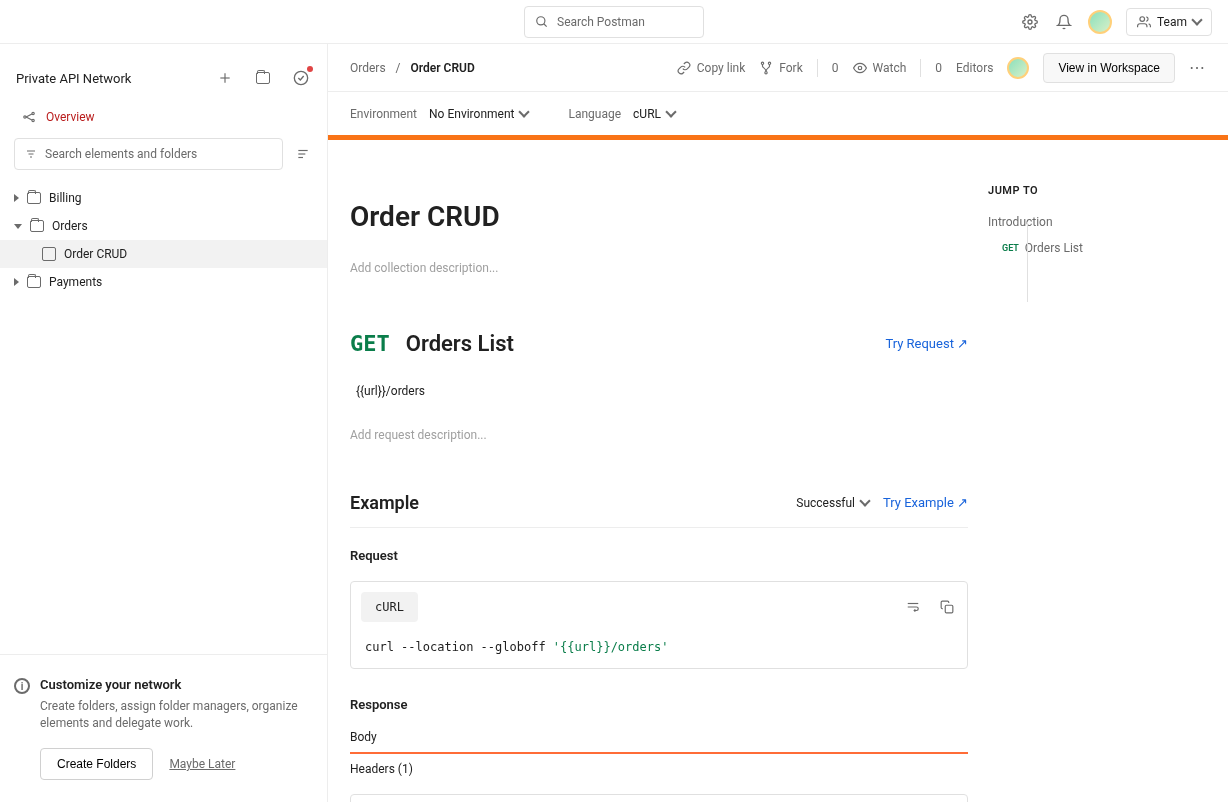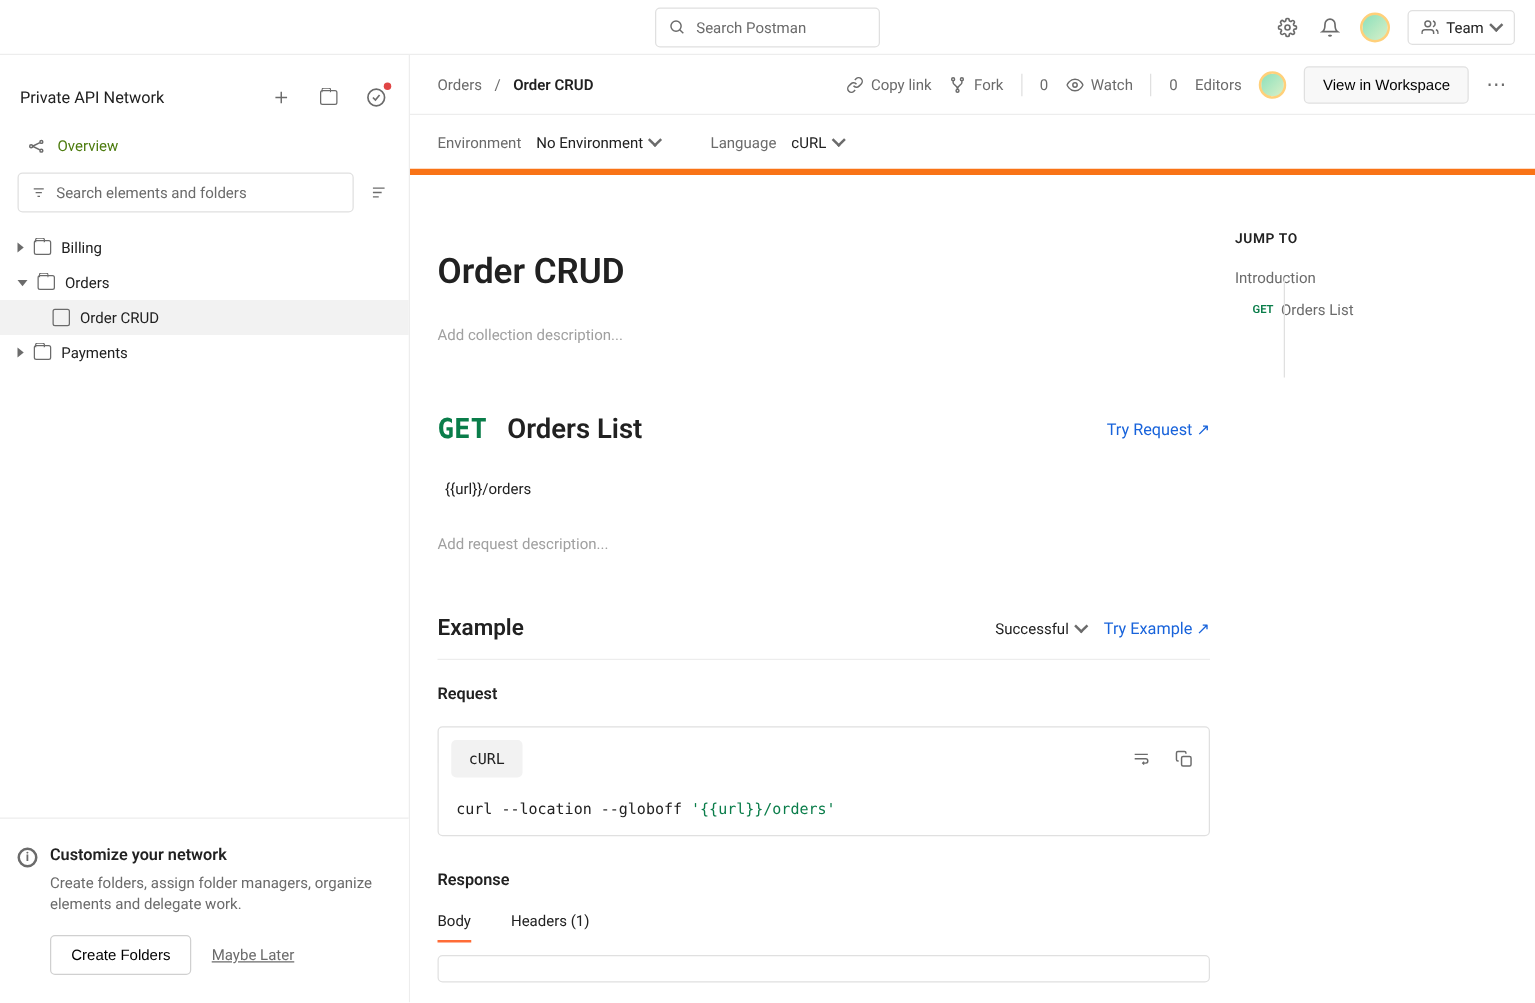--- a/index.html
+++ b/index.html
@@ -12,21 +12,21 @@
 .top-right { margin-left: auto; display: flex; align-items: center; gap: 14px; }
 .icon-btn { width: 20px; height: 20px; display: flex; align-items: center; justify-content: center; cursor: pointer; }
 .avatar { width: 24px; height: 24px; border-radius: 50%; background: linear-gradient(135deg, #8ce0bc, #d8f0c8); border: 2px solid #ffd07a; position: relative; }
 .team-btn { display: flex; align-items: center; gap: 6px; border: 1px solid #e0e0e0; padding: 6px 10px; border-radius: 4px; font-size: 12px; cursor: pointer; }
 
 .main { display: flex; height: calc(100% - 44px); }
 .sidebar { width: 328px; border-right: 1px solid #ededed; display: flex; flex-direction: column; position: relative; }
 .sb-header { display: flex; align-items: center; padding: 24px 16px 14px; }
 .sb-title { font-size: 13px; color: #212121; flex: 1; }
 .sb-actions { display: flex; gap: 18px; }
-.overview { display: flex; align-items: center; gap: 10px; padding: 8px 22px 14px; font-size: 12px; color: #4d7c0f; }
+.overview { display: flex; align-items: center; gap: 10px; padding: 8px 22px 14px; font-size: 12px; color: #b91c1c; }
 .sb-search-row { display: flex; align-items: center; gap: 10px; padding: 0 14px 14px; }
 .sb-search { flex: 1; height: 32px; border: 1px solid #e0e0e0; border-radius: 4px; display: flex; align-items: center; padding: 0 10px; gap: 8px; color: #6b6b6b; font-size: 12px; }
 .tree-item { display: flex; align-items: center; gap: 8px; height: 28px; padding: 0 2px; font-size: 12px; cursor: pointer; }
 .tree-item.l1 { padding-left: 14px; }
 .tree-item.l2 { padding-left: 14px; }
 .tree-item.l3 { padding-left: 42px; background: #f2f2f2; }
 .folder-ic { width: 14px; height: 12px; border: 1.5px solid #6b6b6b; border-radius: 2px; position: relative; }
 .folder-ic::before { content: ''; position: absolute; top: -3px; left: 0; width: 6px; height: 3px; border: 1.5px solid #6b6b6b; border-bottom: none; border-radius: 2px 2px 0 0; }
 .coll-ic { width: 14px; height: 14px; border: 1.5px solid #6b6b6b; border-radius: 2px; }
 .arrow-r { width: 0; height: 0; border-top: 4px solid transparent; border-bottom: 4px solid transparent; border-left: 5px solid #6b6b6b; }
@@ -70,21 +70,21 @@
 .ex-right { margin-left: auto; display: flex; align-items: center; gap: 14px; }
 .dropdown-txt { font-size: 12px; display: flex; align-items: center; gap: 6px; }
 .ex-divider { height: 1px; background: #ededed; margin-bottom: 20px; }
 .sub-head { font-size: 13px; font-weight: 600; margin-bottom: 18px; }
 .code-box { border: 1px solid #e0e0e0; border-radius: 4px; padding: 10px; margin-bottom: 28px; }
 .code-toolbar { display: flex; align-items: center; margin-bottom: 14px; }
 .code-lang { background: #f2f2f2; padding: 8px 14px; border-radius: 4px; font-size: 12px; font-family: monospace; }
 .code-icons { margin-left: auto; display: flex; gap: 14px; }
 .code-content { font-family: monospace; font-size: 12px; padding: 4px; }
 .code-str { color: #0a7d4a; }
-.resp-tabs { display: flex; gap: 32px; margin-bottom: 10px; }
+.resp-tabs { display: flex; gap: 8px; margin-bottom: 10px; flex-direction: column; }
 .resp-tab { font-size: 12px; padding-bottom: 8px; cursor: pointer; }
 .resp-tab.active { border-bottom: 2px solid #ff6c37; }
 
 .jump { width: 200px; padding: 44px 0 0 20px; }
 .jump-title { font-size: 11px; font-weight: 600; color: #212121; letter-spacing: 0.5px; margin-bottom: 18px; }
 .jump-item { font-size: 12px; color: #6b6b6b; margin-bottom: 12px; cursor: pointer; }
 .jump-sub { display: flex; gap: 6px; padding-left: 14px; align-items: center; }
 .badge { font-size: 9px; color: #0a7d4a; font-weight: 600; }
 .jump-line { position: absolute; width: 1px; background: #e0e0e0; top: 178px; height: 80px; right: 200px; }
 .red-dot { position: absolute; top: -2px; right: -2px; width: 6px; height: 6px; background: #e04545; border-radius: 50%; }

